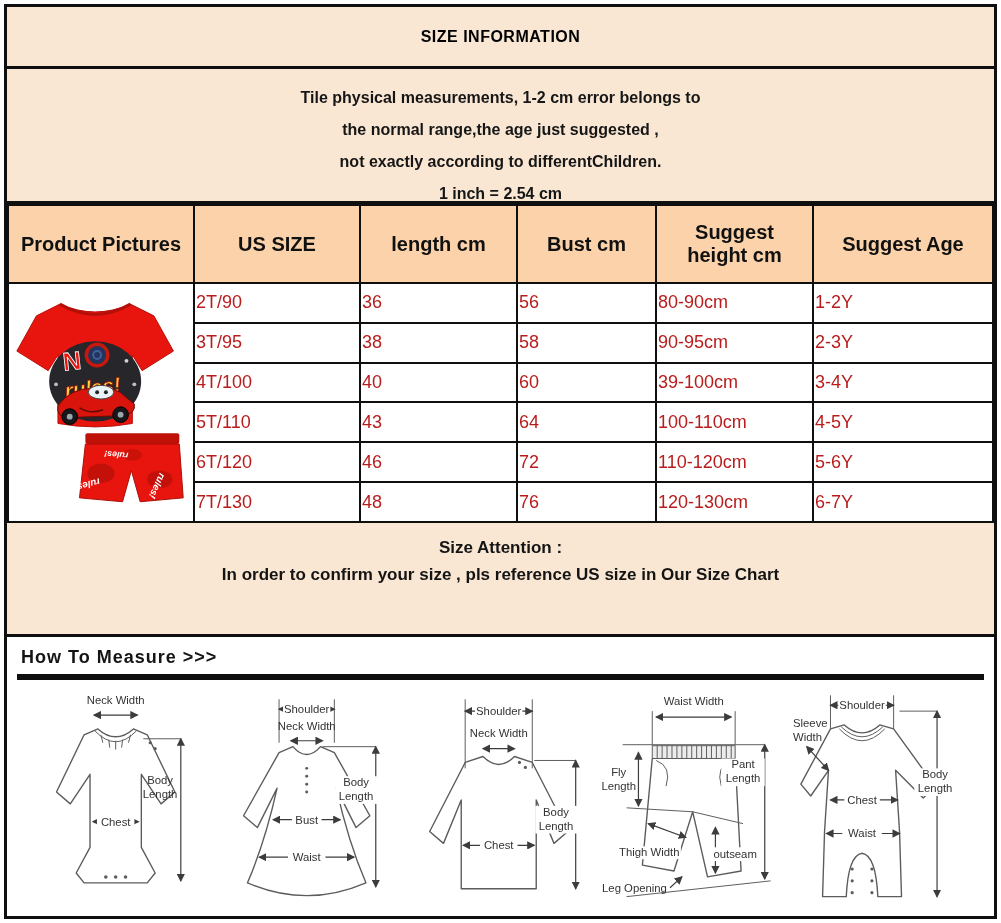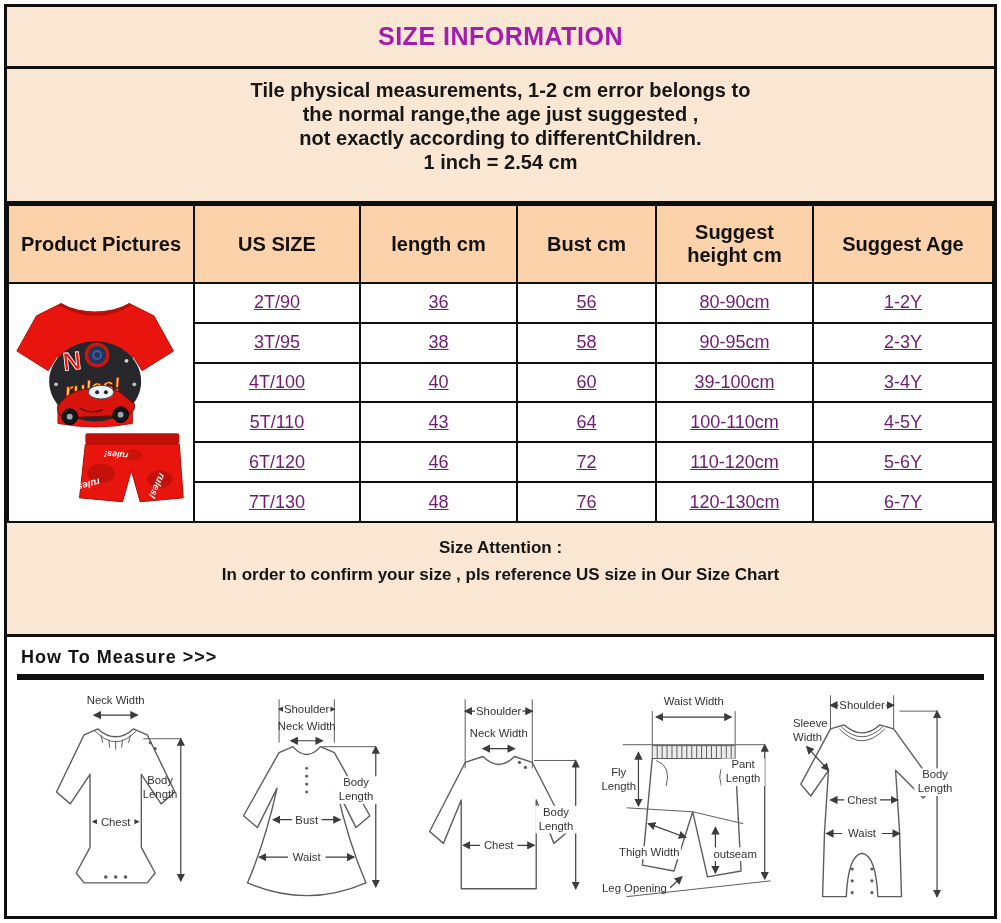--- a/index.html
+++ b/index.html
@@ -1,25 +1,25 @@
 <!DOCTYPE html>
 <html><head>
 <meta charset="utf-8">
 <style>
   html,body{margin:0;padding:0;background:#ffffff;}
   body{width:1001px;height:923px;font-family:"Liberation Sans",sans-serif;}
   .page{box-sizing:border-box;width:993px;height:915px;margin:4px;border:3px solid #0f0f0f;background:#ffffff;}
   .sec{box-sizing:border-box;}
   .title-sec{height:62px;background:#F9E7D4;border-bottom:3px solid #0f0f0f;display:flex;align-items:center;justify-content:center;}
-  .title-sec h1{margin:12px;font-size:25px;font-weight:bold;color:#a21caf;letter-spacing:.5px;}
+  .title-sec h1{margin:12px;font-size:16px;font-weight:bold;color:#000000;letter-spacing:.5px;}
   .notice-sec{height:135px;background:#F9E7D4;border-bottom:3px solid #0f0f0f;text-align:center;padding-top:9px;}
-  .notice-sec p{margin:0;font-size:20px;font-weight:bold;color:#161616;line-height:24px;}
+  .notice-sec p{margin:8px;font-size:16px;font-weight:bold;color:#161616;line-height:24px;}
   table.size{width:100%;border-collapse:collapse;table-layout:fixed;}
   table.size th{background:#FBD2A9;border:2px solid #0f0f0f;height:76px;font-size:20px;font-weight:bold;color:#111;padding:0 6px;}
-  table.size td{background:#ffffff;border:2px solid #0f0f0f;height:35px;text-align:center;font-size:18px;color:#701a75;text-decoration:underline;}
+  table.size td{background:#ffffff;border:2px solid #0f0f0f;height:35px;text-align:left;font-size:18px;color:#b91c1c;}
   td.product-cell{padding:2px;}
   .attention-sec{height:114px;background:#F9E7D4;border-bottom:3px solid #0f0f0f;text-align:center;padding-top:11px;}
   .attention-sec p{margin:0;font-size:17px;font-weight:bold;color:#141414;line-height:27px;}
   .measure-sec{background:#ffffff;padding:6px 10px 0 10px;}
   .measure-head{font-size:18px;font-weight:bold;color:#141414;letter-spacing:1px;padding:4px 0 2px 4px;}
   .rule{height:6px;background:#0f0f0f;margin:4px 0 2px 0;}
   .diagrams{display:flex;justify-content:flex-start;}
   svg.diagram{width:194px;height:228px;}
   .oline{fill:none;stroke:#5c5c5c;stroke-width:1.4;stroke-linejoin:round;}
   .lead{stroke:#5c5c5c;stroke-width:1;fill:none;}

